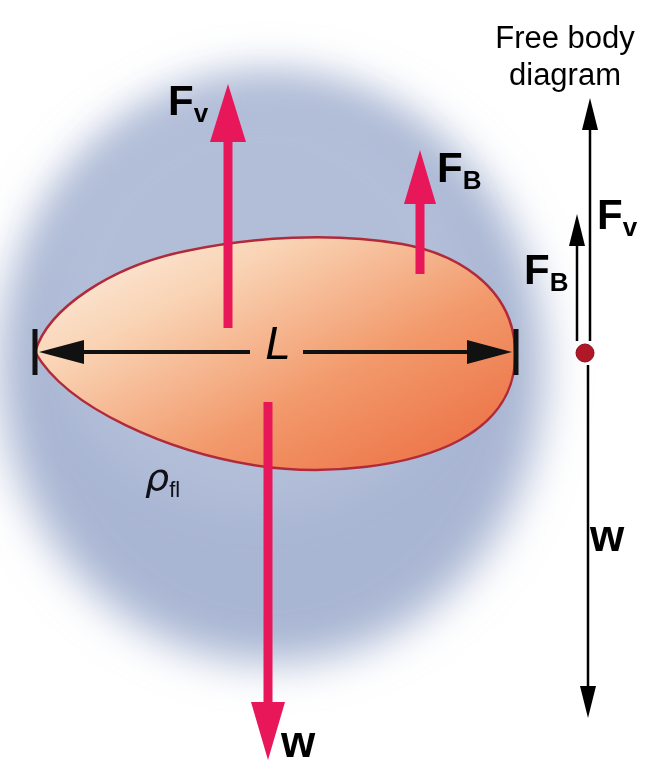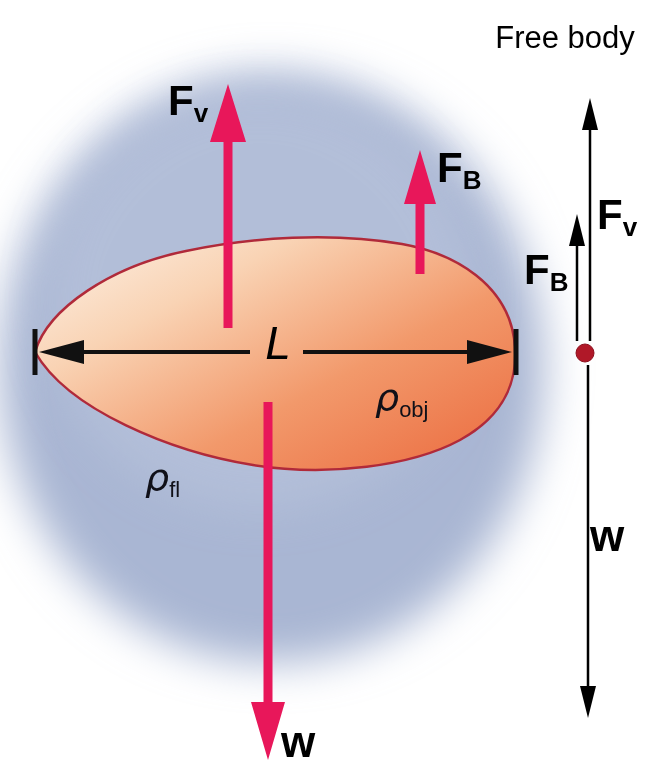--- a/index.html
+++ b/index.html
@@ -110,26 +110,26 @@
   </svg>
 
   <div class="lbl force fv-main"><span>F</span><span class="sub">v</span></div>
 
   <div class="lbl force fb-main"><span>F</span><span class="sub">B</span></div>
 
   <div class="lbl weight-main"><span>w</span></div>
 
   <div class="lbl len"><span>L</span></div>
 
-  <div class="lbl rho rho-obj"><span class="sym">ρ</span><span class="sub">obj</span></div>
 
   <div class="lbl rho rho-fl"><span class="sym">ρ</span><span class="sub">fl</span></div>
 
   <div class="fbd-title">
     <div>Free body</div>
+    <div>diagram</div>
   </div>
 
   <div class="lbl force fbd-fv"><span>F</span><span class="sub">v</span></div>
 
   <div class="lbl force fbd-fb"><span>F</span><span class="sub">B</span></div>
 
   <div class="lbl fbd-w"><span>w</span></div>
 
 </div>
 

